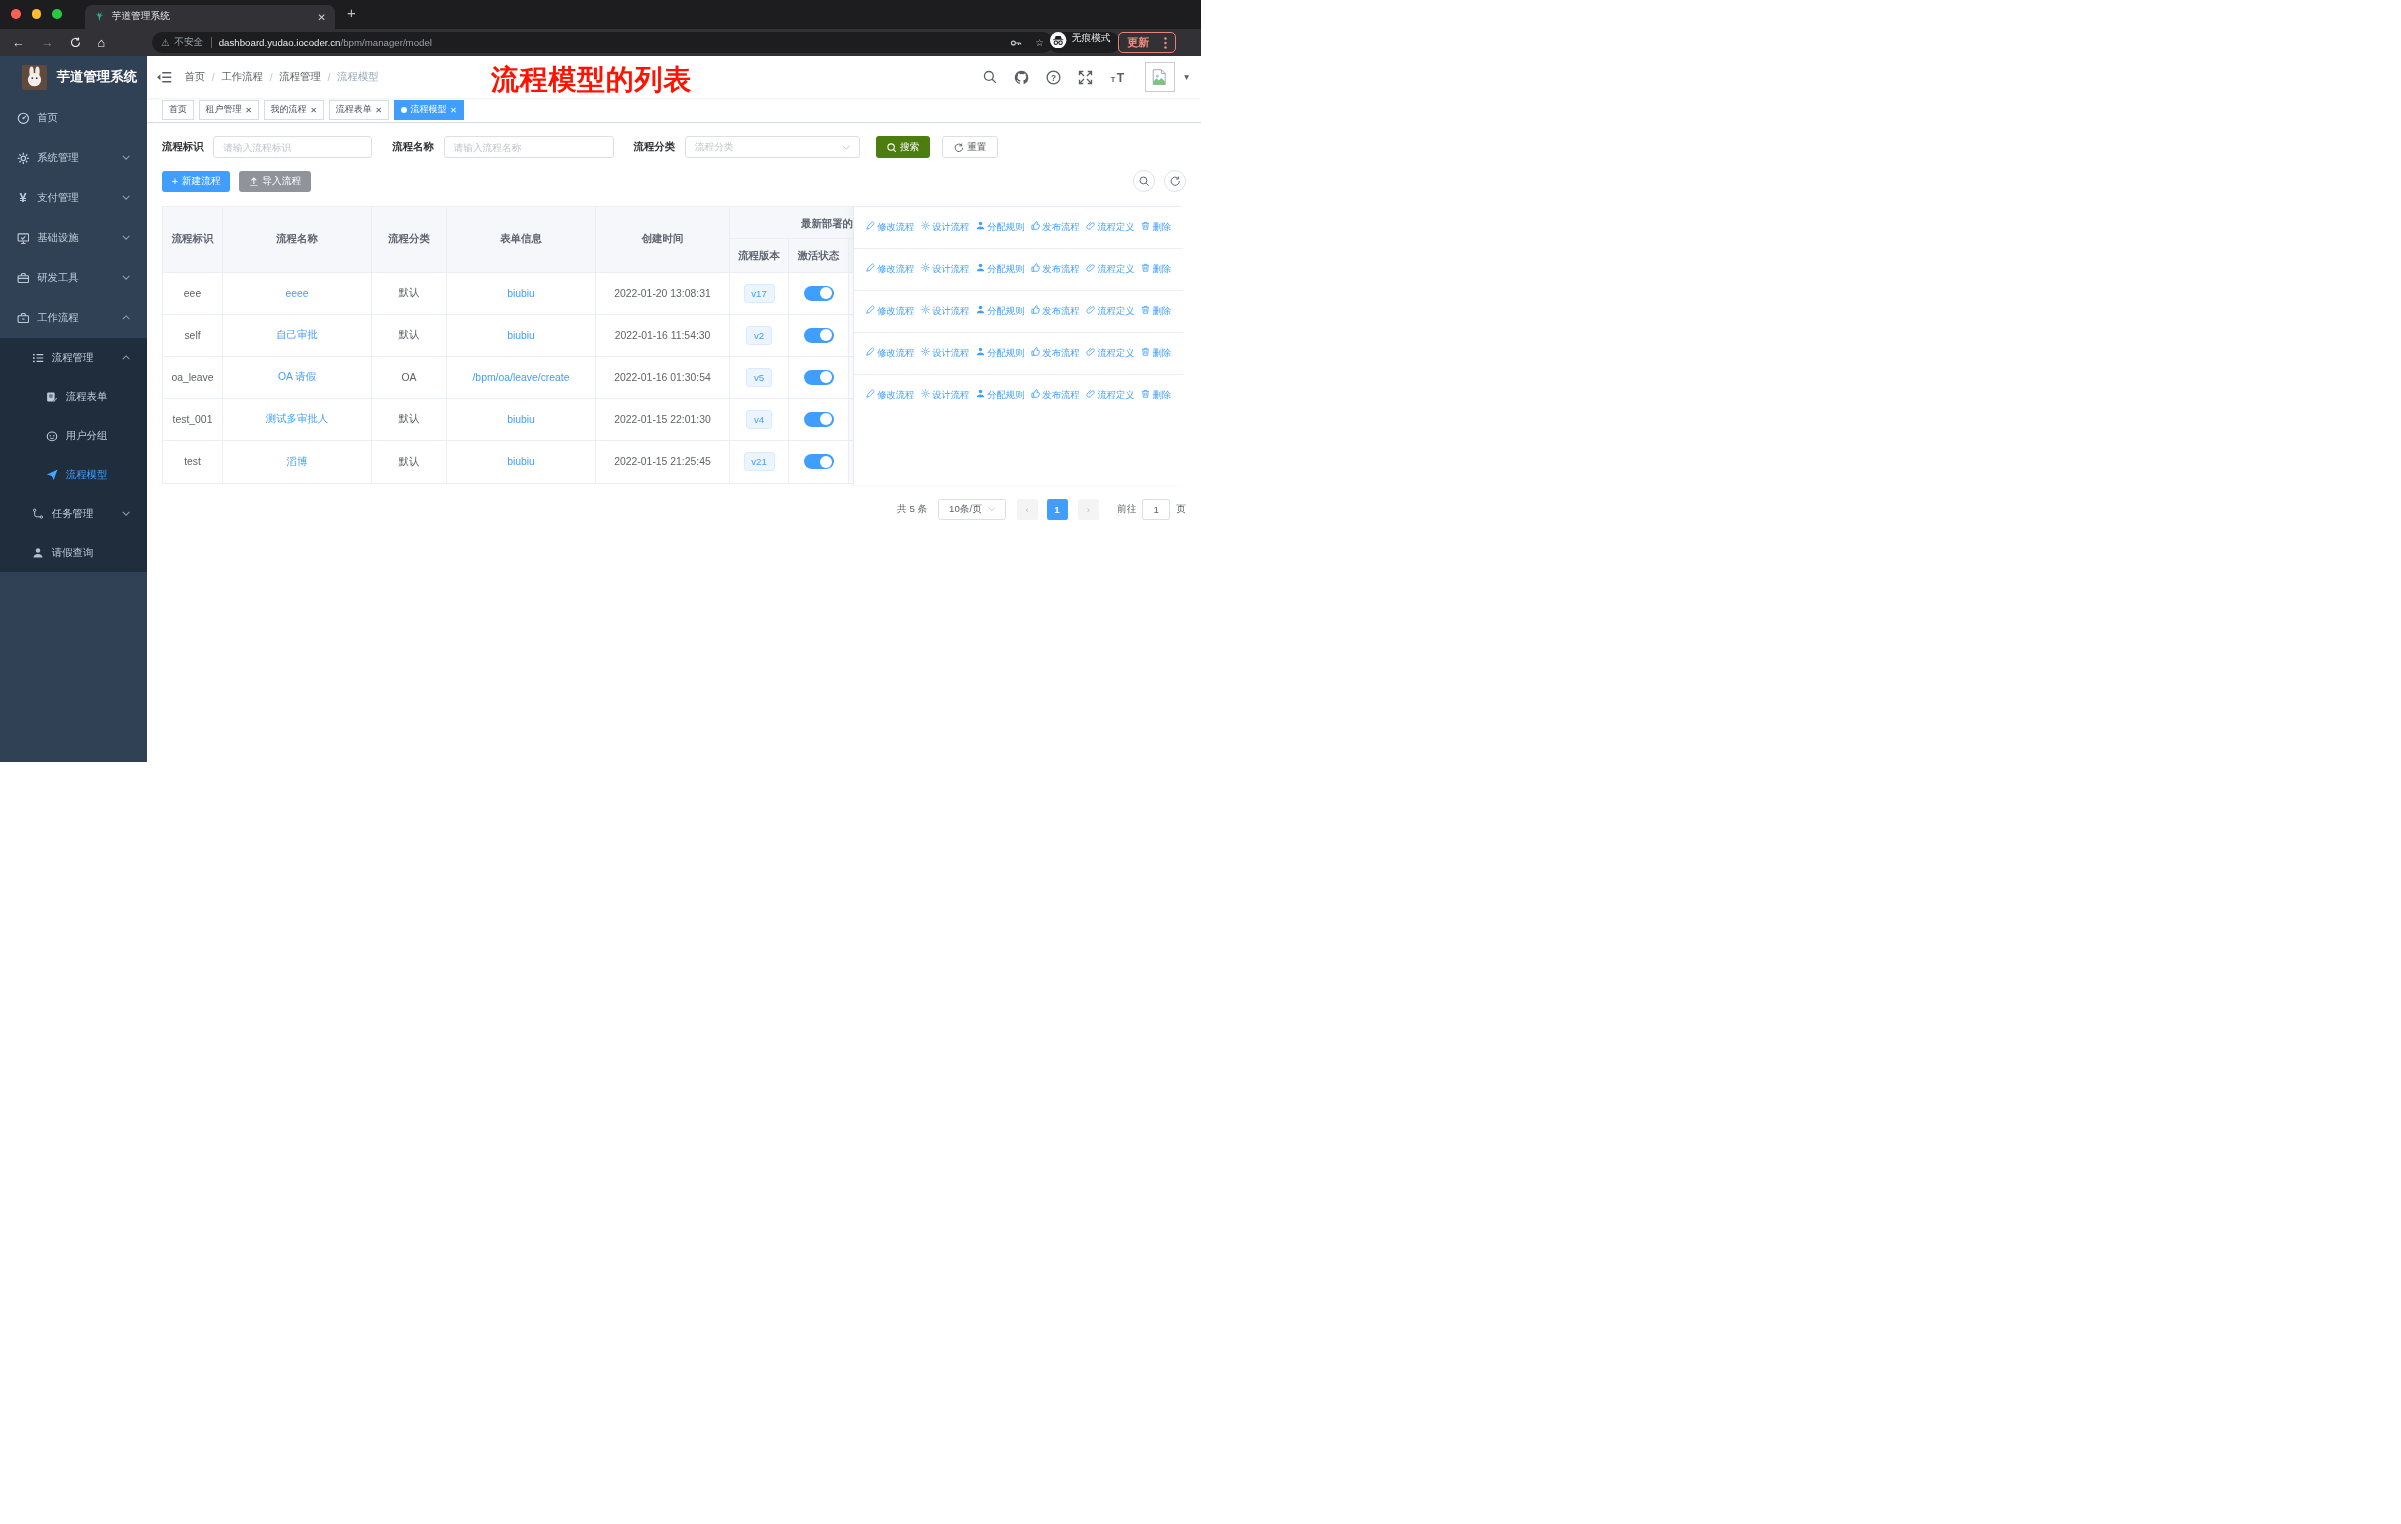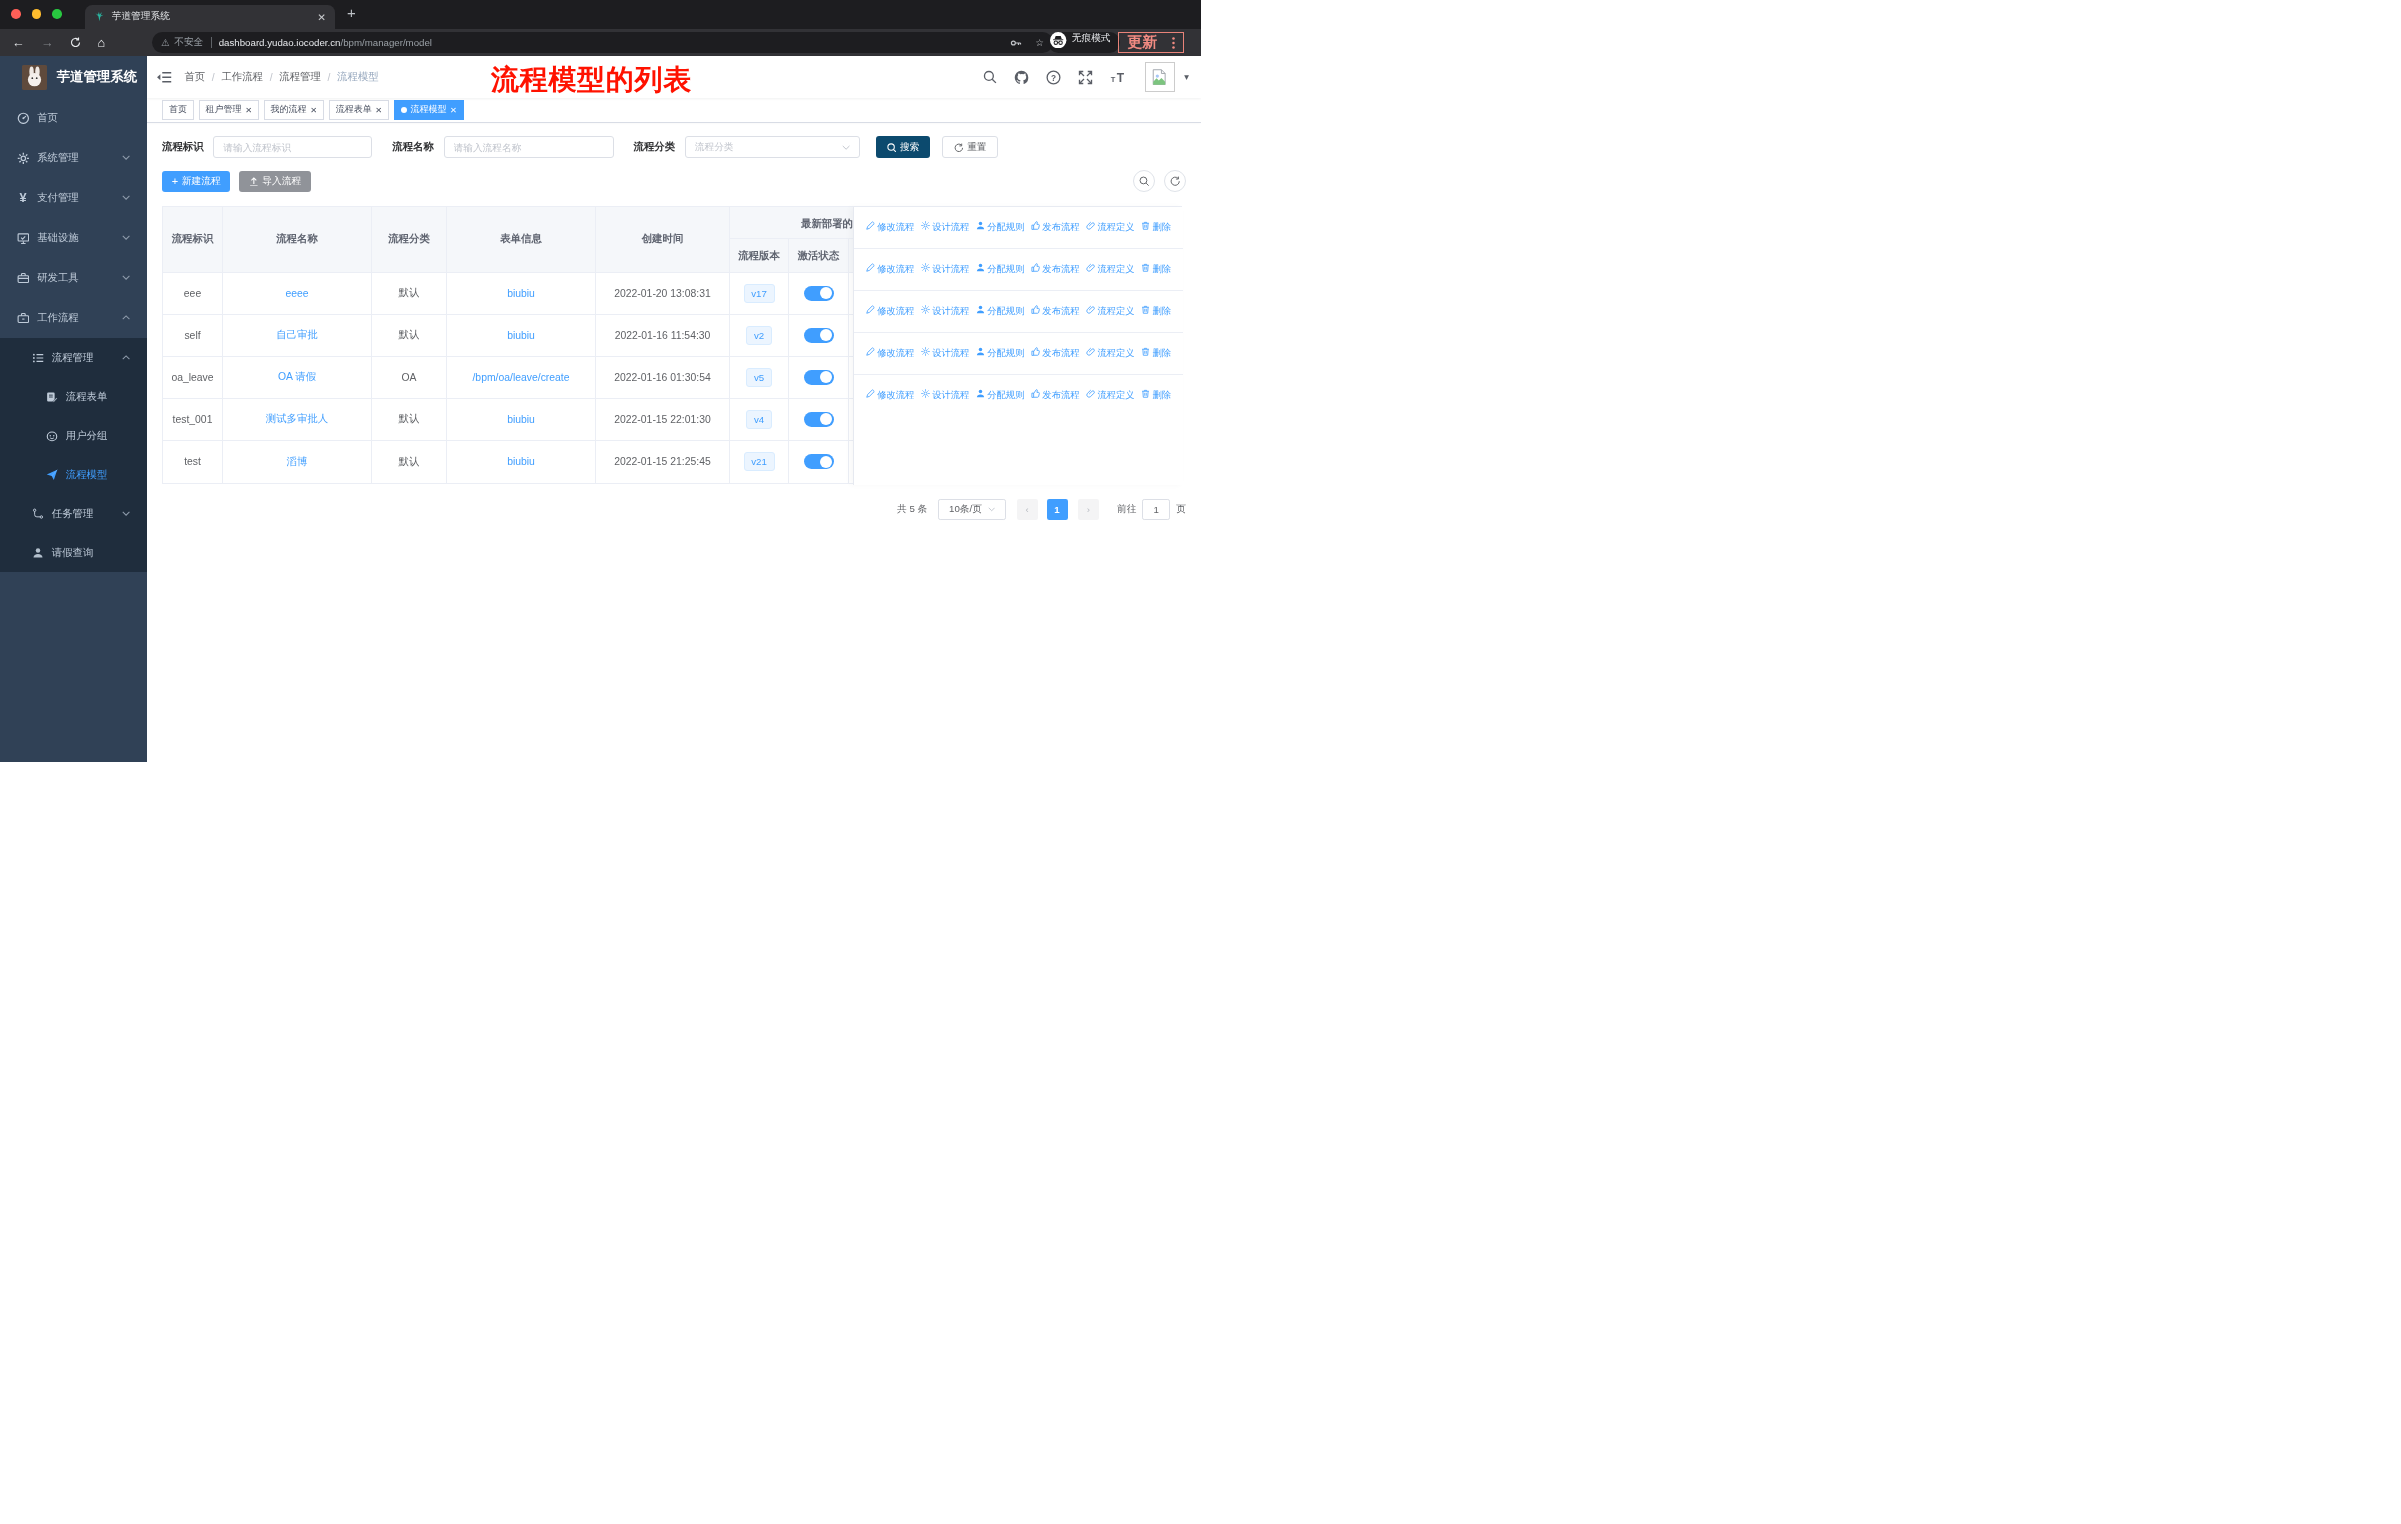--- a/index.html
+++ b/index.html
@@ -23,23 +23,23 @@
   .navbtns .dis { color:#84878c; }
   .urlpill { position:absolute; left:152px; top:32px; width:901px; height:21px; background:#1d1d20;
     border-radius:10.4px; display:flex; align-items:center; padding:0 9px; font-size:9.7px; color:#9aa0a6; }
   .urlpill .warn { font-size:9.7px; margin-right:4.5px; }
   .urlpill .divider { width:0.7px; height:11px; background:#5f6368; margin:0 7.4px; }
   .urlpill .host { color:#e8eaed; }
   .urlpill .path { color:#9aa0a6; }
   .urlpill .right { margin-left:auto; display:flex; align-items:center; gap:13.4px; color:#c3c6ca; }
   .incog { position:absolute; left:1048px; top:32px; height:21px; border-radius:10.4px; background:#1d1d20;
     display:flex; gap:5.2px; padding:0 9.7px 0 2.2px; color:#e8eaed; font-size:9.7px; }
-  .updatebtn { position:absolute; left:1118px; top:32px; height:21px; border-radius:0;
+  .updatebtn { position:absolute; left:1118px; top:32px; height:21px; border-radius:5px;
     border:1.1px solid #e98379; display:flex; align-items:center; gap:15px; padding:0 8.2px;
-    color:#f28b82; font-size:15px; font-weight:bold; }
+    color:#f28b82; font-size:11px; font-weight:bold; }
 
   
   .app { position:absolute; left:0; top:56px; right:0; bottom:0; }
   .sidebar { position:absolute; left:0; top:0; width:147px; bottom:0; background:#304156; color:#bfcbd9; }
   .logo-row { height:42px; display:flex; align-items:center; padding-left:22px; gap:9.7px; }
   .logo-img { width:25px; height:25px; border-radius:2.2px; background:#63503f; overflow:hidden; flex:none; }
   .app-title { color:#fff; font-size:13.4px; font-weight:bold; white-space:nowrap; }
   .mi { height:40px; display:flex; align-items:center; font-size:10.4px; cursor:pointer; white-space:nowrap; }
   .mi .ico { width:13.4px; margin-left:16.4px; display:flex; justify-content:center; flex:none; }
   .mi .lbl { margin-left:7.4px; }
@@ -78,21 +78,21 @@
   .f-label.m { margin-left:20px; }
   .f-input { height:22px; border:0.7px solid #dcdfe6; border-radius:3px; padding:0 9px; font-size:9.7px;
     color:#606266; background:#fff; outline:none; font-family:inherit; }
   .f-input::placeholder { color:#c0c4cc; }
   .w214{width:159px}.w229{width:170px}
   .f-select { width:175px; height:22px; border:0.7px solid #dcdfe6; border-radius:3px; padding:0 9px;
     display:flex; align-items:center; font-size:9.7px; color:#c0c4cc; background:#fff; }
   .f-select .caret { margin-left:auto; display:flex; }
   .btn { height:22px; border-radius:3px; font-size:9.7px; display:inline-flex; align-items:center;
     gap:3.7px; padding:0 10.4px; cursor:pointer; white-space:nowrap; }
-  .btn-search { background:#0c4a6e; color:#fff; margin-left:16.4px; }
+  .btn-search { background:#4d7c0f; color:#fff; margin-left:16.4px; }
   .btn-reset { background:#fff; color:#606266; border:0.7px solid #dcdfe6; margin-left:12.7px; }
 
   .toolbar2 { margin-top:12px; display:flex; align-items:center; }
   .btn-create { height:21px; background:#409eff; color:#fff; padding:0 9.7px; }
   .btn-import { height:21px; background:#909399; color:#fff; padding:0 9.7px; margin-left:9px; }
   .round-btns { margin-left:auto; display:flex; gap:9px; }
   .rbtn { width:22px; height:22px; border:0.7px solid #dfe3e9; border-radius:50%; background:#fff;
     display:flex; align-items:center; justify-content:center; color:#606266; cursor:pointer; }
 
   

